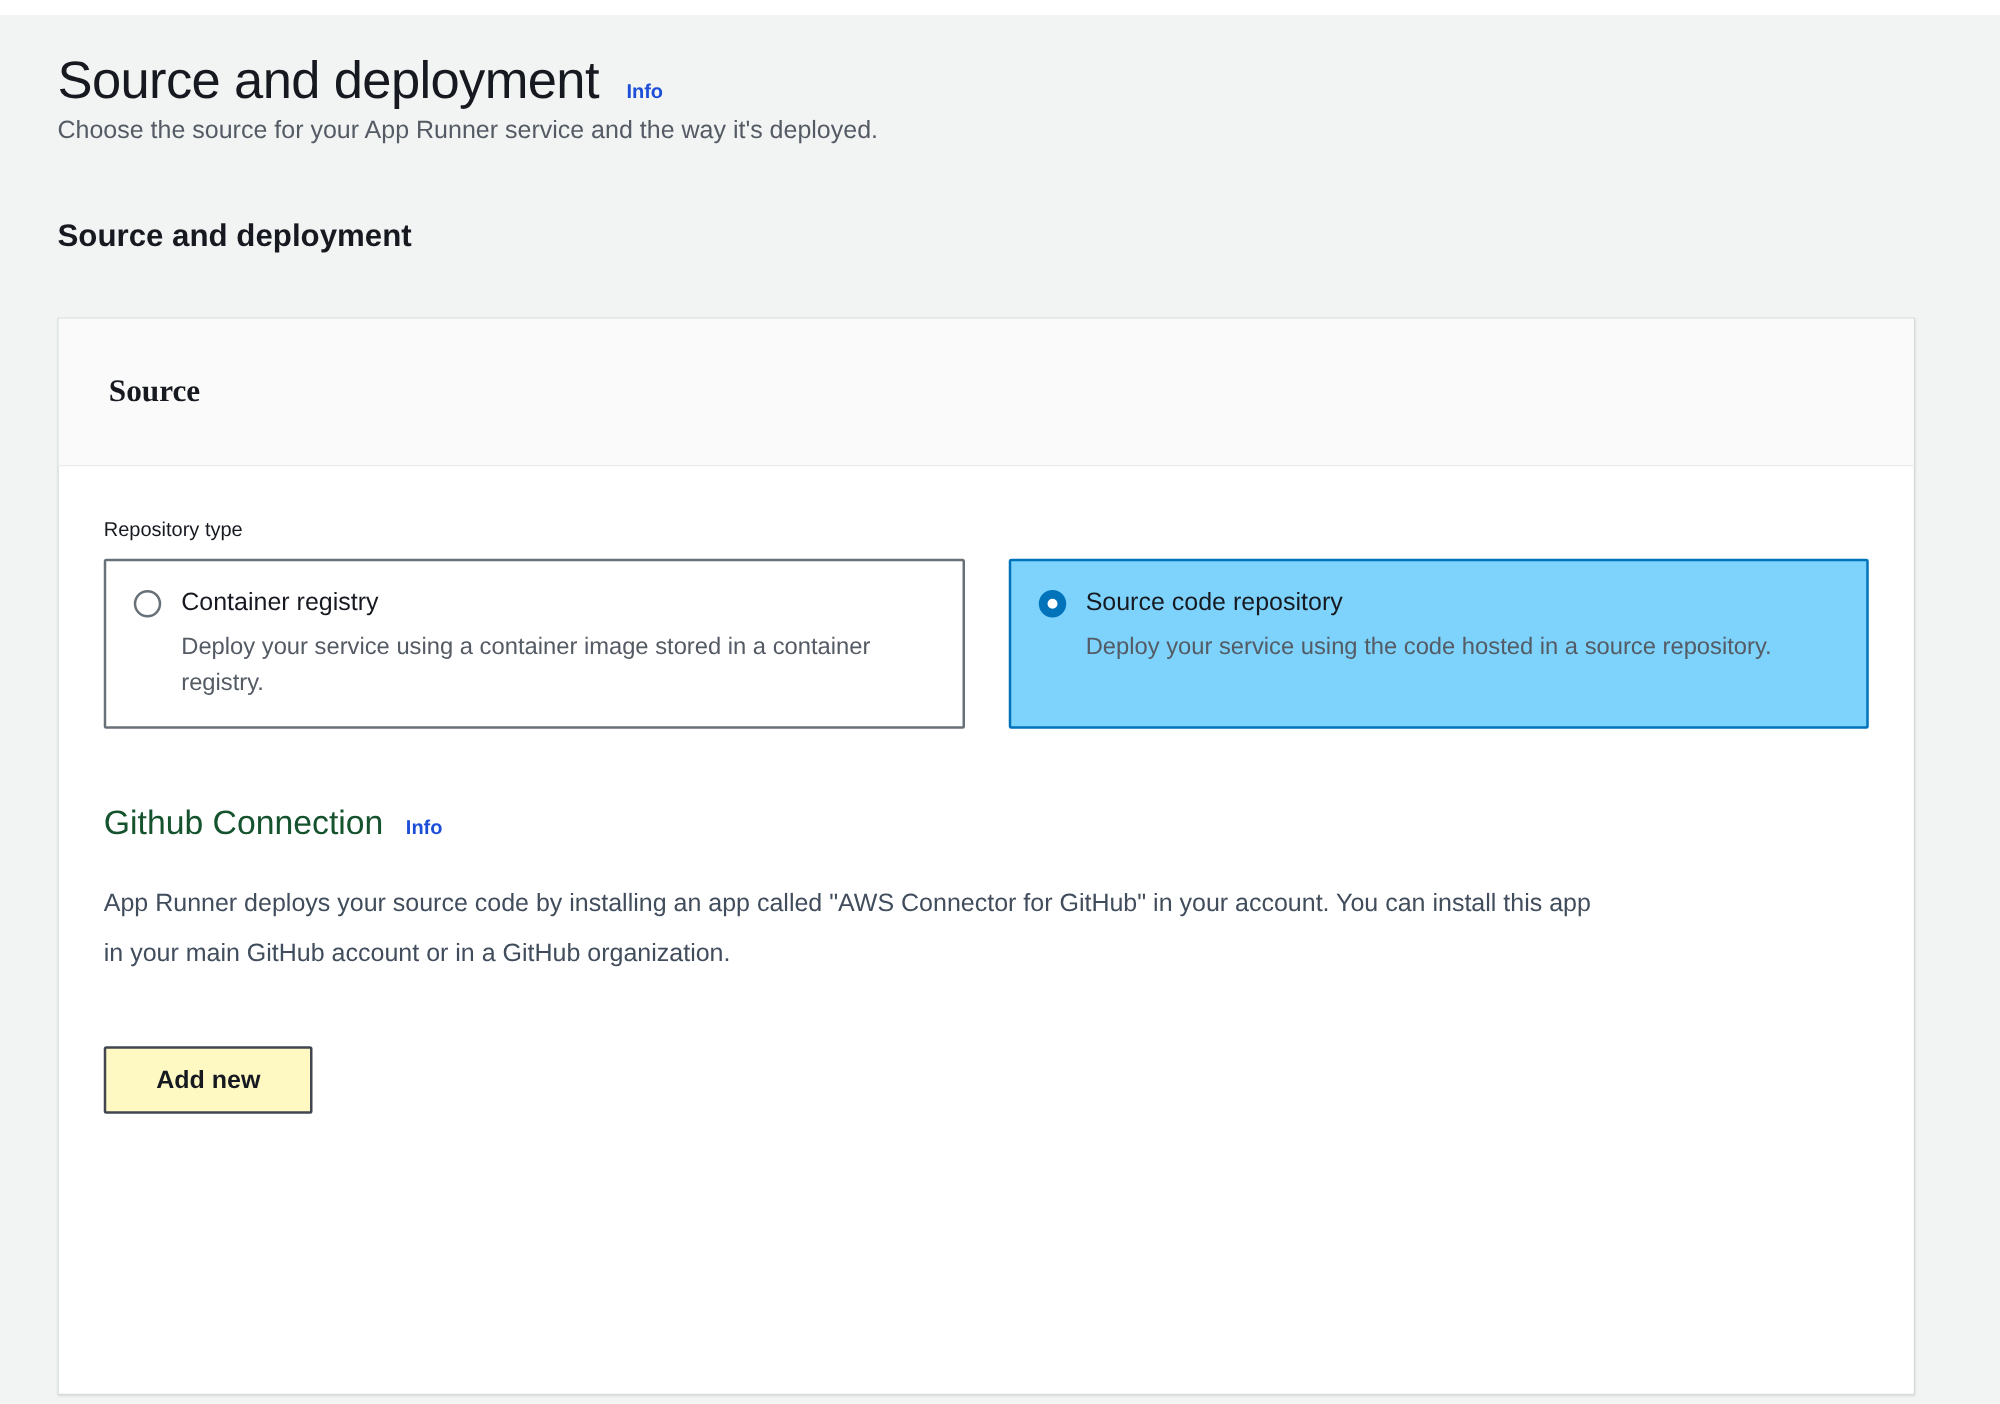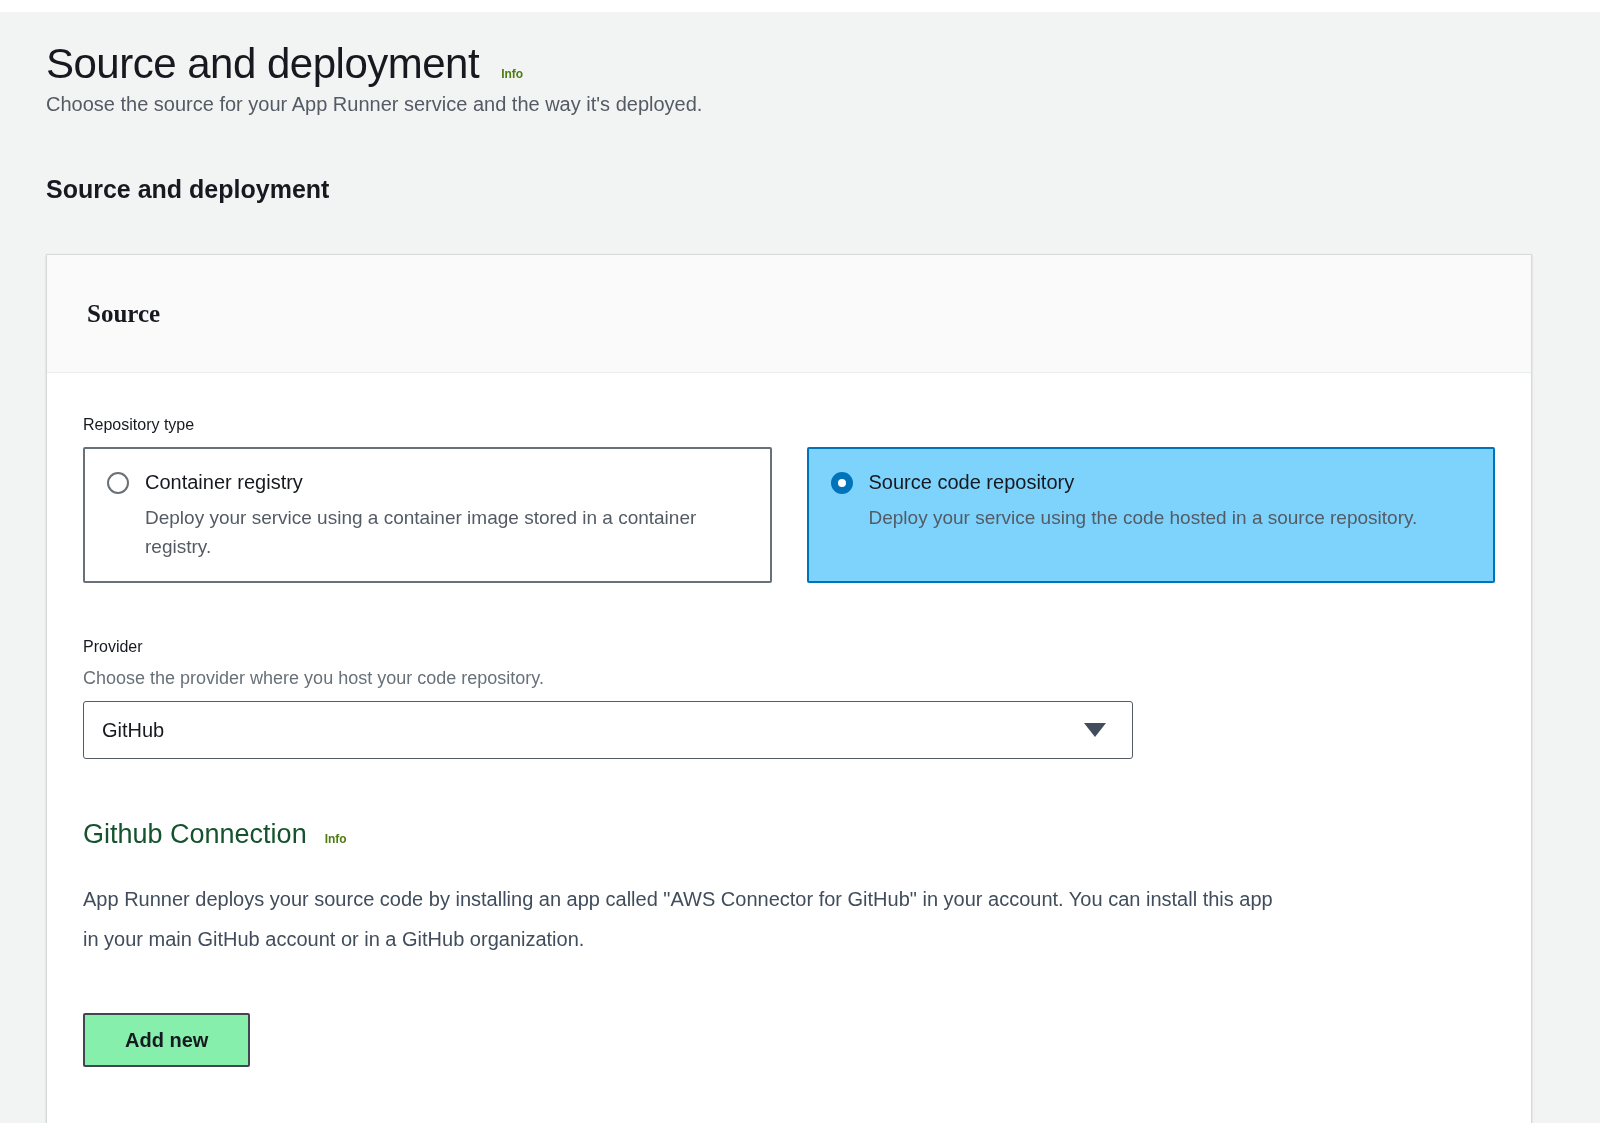--- a/index.html
+++ b/index.html
@@ -8,21 +8,21 @@
     background: #f2f3f3;
     font-family: "Liberation Sans", sans-serif;
     color: #16191f;
   }
   .top-strip { height: 12px; background: #ffffff; }
   .page { padding: 26px 0 0 46px; }
 
   
   .title-row { display: flex; align-items: baseline; gap: 22px; }
   .page-title { font-size: 42px; font-weight: 500; color: #16191f; letter-spacing: -0.5px; line-height: 52px; }
-  .info-link { font-size: 12px; font-weight: 700; color: #4d7c0f; cursor: pointer; text-decoration: none; }
+  .info-link { font-size: 16px; font-weight: 700; color: #1d4ed8; cursor: pointer; text-decoration: none; }
   .page-subtitle { font-size: 20px; color: #545b64; line-height: 28px; }
   .section-heading { margin-top: 56px; font-size: 25px; font-weight: 700; color: #16191f; line-height: 30px; }
 
   
   .card {
     margin-top: 50px;
     width: 1486px;
     min-height: 862px;
     background: #ffffff;
     border: 1px solid #d5dbdb;
@@ -91,21 +91,21 @@
   .github-heading { font-size: 27px; font-weight: 400; color: #14532d; line-height: 34px; }
   .github-desc { margin-top: 28px; font-size: 20px; line-height: 40px; color: #414d5c; max-width: 1190px; }
 
   
   .btn-secondary {
     margin-top: 54px;
     display: inline-block;
     padding: 12px 40px;
     border: 2px solid #424650;
     border-radius: 2px;
-    background: #86efac;
+    background: #fef9c3;
     font-family: "Liberation Sans", sans-serif;
     font-size: 20px;
     font-weight: 700;
     color: #16191f;
     line-height: 26px;
     cursor: pointer;
   }
 </style>
 </head>
 <body>
@@ -144,28 +144,20 @@
         <div class="tile selected">
           <span class="radio checked"></span>
           <div>
             <div class="tile-label">Source code repository</div>
             <div class="tile-desc">Deploy your service using the code hosted in a source repository.</div>
           </div>
         </div>
 
       </div>
 
-      <div class="provider-section">
-        <div class="field-label">Provider</div>
-        <div class="field-desc">Choose the provider where you host your code repository.</div>
-        <div class="select">
-          <span class="select-value">GitHub</span>
-          <span class="caret-down"></span>
-        </div>
-      </div>
 
       <div class="github-section">
         <div class="github-heading-row">
           <div class="github-heading">Github Connection</div>
           <a class="info-link">Info</a>
         </div>
         <div class="github-desc">App Runner deploys your source code by installing an app called "AWS Connector for GitHub" in your account. You can install this app in your main GitHub account or in a GitHub organization.</div>
         <button class="btn-secondary">Add new</button>
       </div>
 

